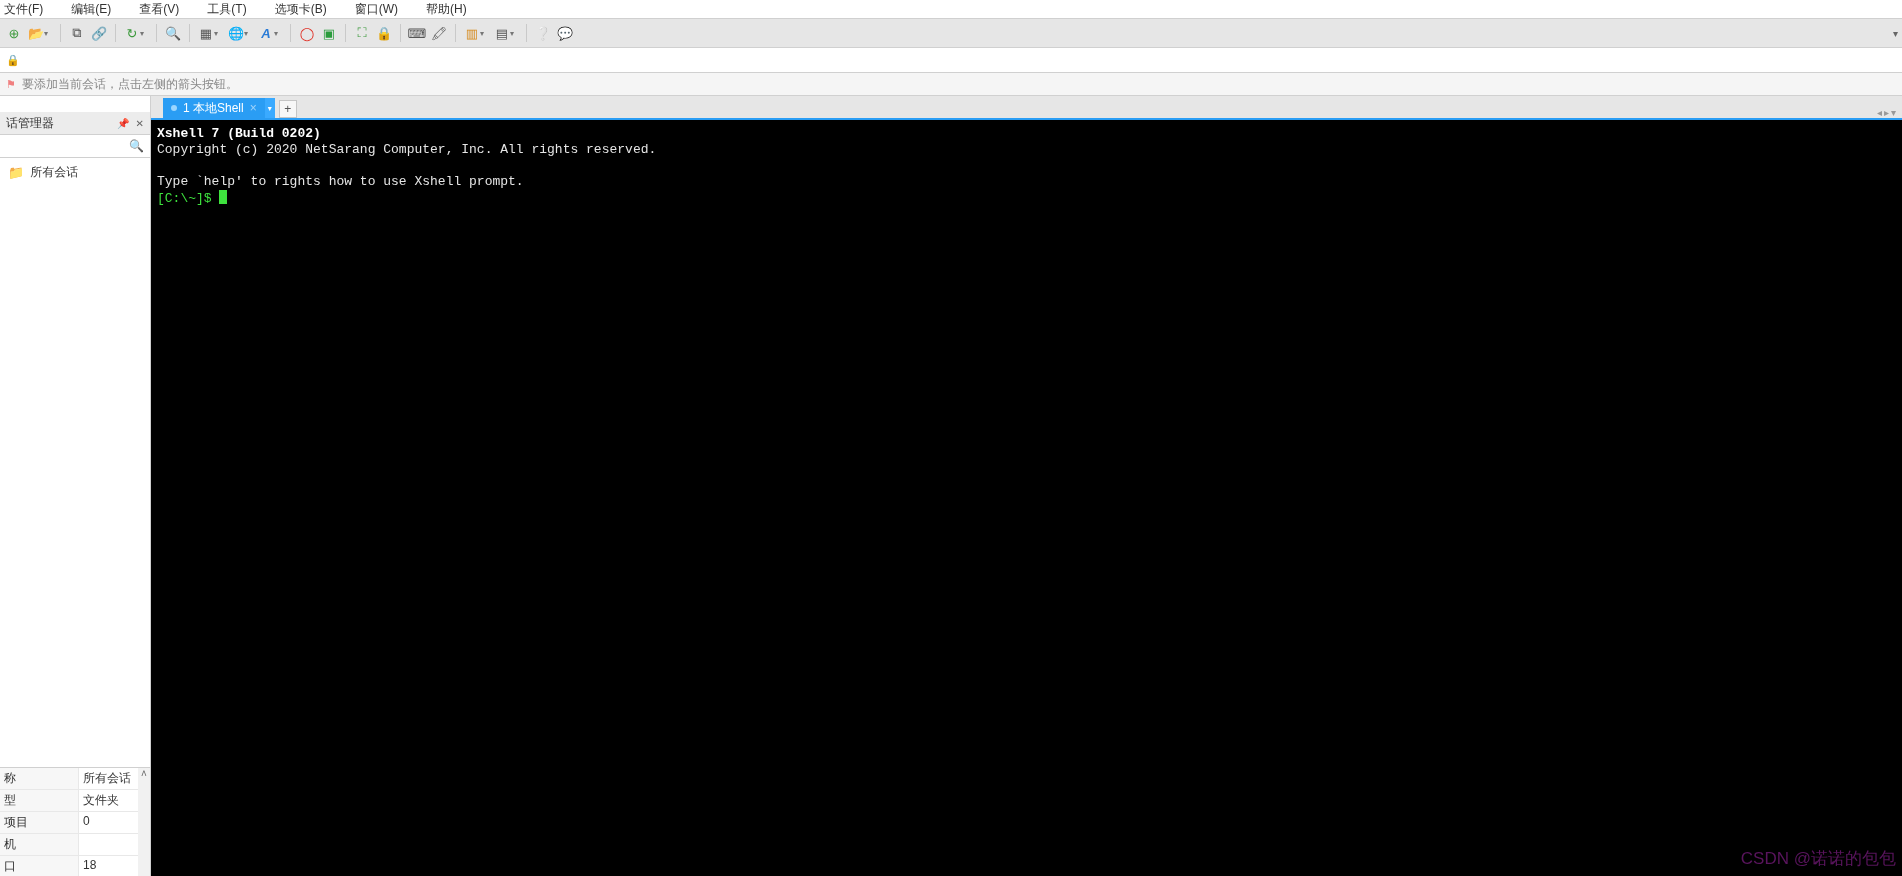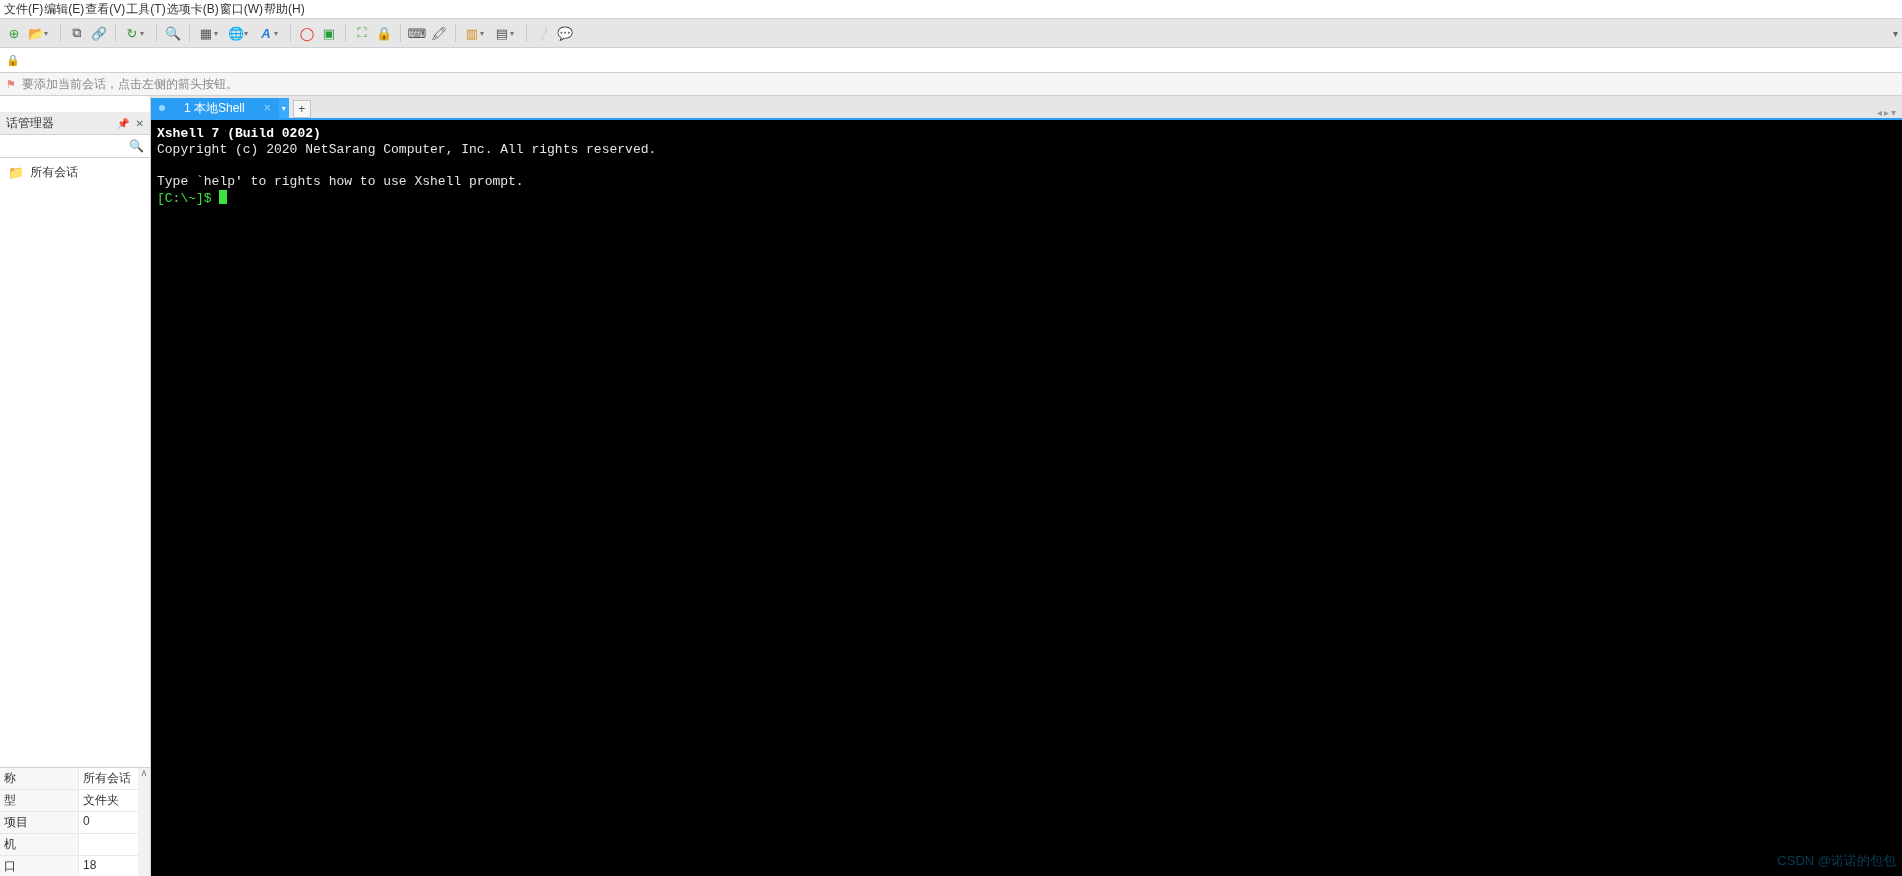--- a/index.html
+++ b/index.html
@@ -10,21 +10,21 @@
     --text:#333;
     --text-muted:#888;
     --tab-active:#2a9df4;
     --term-bg:#000;
     --term-text:#e5e5e5;
     --term-green:#3ee23e;
     --info-bar:#f5f5f5;
   }
   html,body{margin:0;padding:0;width:1902px;height:876px;font-family:"Microsoft YaHei","Segoe UI",Arial,sans-serif;font-size:12px;color:var(--text);background:var(--bg);overflow:hidden;}
   
-  .menu-bar{height:18px;background:var(--bg-panel);display:flex;align-items:center;padding:0 4px;gap:1px;border-bottom:1px solid var(--border);}
+  .menu-bar{height:18px;background:var(--bg-panel);display:flex;align-items:center;padding:0 4px;gap:28px;border-bottom:1px solid var(--border);}
   .menu-item{cursor:default;color:var(--text);}
   
   .toolbar{height:28px;background:var(--bg-toolbar);display:flex;align-items:center;padding:0 4px;gap:2px;border-bottom:1px solid var(--border);position:relative;}
   .tool-btn{width:20px;height:20px;display:flex;align-items:center;justify-content:center;font-size:13px;cursor:default;color:#555;}
   .sep{width:1px;height:18px;background:#c9c9c9;margin:0 4px;}
   .drop-arrow{font-size:8px;color:#777;margin-left:-4px;margin-right:2px;width:8px;}
   .toolbar .right-drop{position:absolute;right:4px;font-size:10px;color:#666;}
   
   .address-bar{height:24px;background:var(--bg-panel);display:flex;align-items:center;padding:0 6px;gap:6px;border-bottom:1px solid var(--border);}
   .address-input{flex:1;border:0;outline:0;font-size:12px;color:var(--text);background:transparent;}
@@ -48,33 +48,33 @@
   .prop-table{border-top:1px solid var(--border);}
   .prop-row{display:flex;border-bottom:1px solid #e8e8e8;}
   .prop-k{width:70px;padding:2px 4px;background:#f7f7f7;border-right:1px solid #e8e8e8;}
   .prop-v{flex:1;padding:2px 4px;background:#fff;}
   .prop-scroll{width:12px;background:#f1f1f1;display:flex;flex-direction:column;align-items:center;justify-content:flex-start;font-size:10px;color:#666;}
   .prop-wrap{display:flex;}
   .prop-col{flex:1;}
   
   .main-area{flex:1;display:flex;flex-direction:column;position:relative;}
   .tab-strip{height:22px;background:#e6e6e6;display:flex;align-items:flex-end;border-bottom:2px solid var(--tab-active);position:relative;}
-  .tab{height:20px;display:flex;align-items:center;padding:0 8px;gap:19px;background:var(--tab-active);color:#fff;font-size:12px;}
+  .tab{height:20px;display:flex;align-items:center;padding:0 8px;gap:6px;background:var(--tab-active);color:#fff;font-size:12px;margin-left:12px;}
   .tab .dot{width:6px;height:6px;border-radius:50%;background:#9ad6ff;}
   .tab .close{font-size:12px;opacity:.55;cursor:default;}
   .tab-hover{width:10px;height:20px;background:#3aaaff;color:#fff;display:flex;align-items:center;justify-content:center;font-size:8px;}
   .tab-add{width:16px;height:16px;margin-left:4px;display:flex;align-items:center;justify-content:center;border:1px solid #c5c5c5;color:#555;background:#f7f7f7;font-size:12px;line-height:1;cursor:default;}
   .tab-strip .nav{position:absolute;right:6px;font-size:10px;color:#999;display:flex;gap:2px;}
   
   .terminal{flex:1;background:var(--term-bg);color:var(--term-text);font-family:Consolas,"Courier New",monospace;font-size:13px;line-height:16px;padding:6px 6px;white-space:pre;overflow:hidden;}
   .terminal .b{font-weight:bold;color:#fff;}
   .terminal .g{color:var(--term-green);}
   .terminal .cursor{display:inline-block;width:8px;height:14px;background:var(--term-green);vertical-align:-2px;}
   
-  .watermark{position:absolute;right:6px;bottom:6px;color:#0c4a6e;font-size:13px;opacity:.8;pointer-events:none;}
+  .watermark{position:absolute;right:6px;bottom:6px;color:#701a75;font-size:17px;opacity:.8;pointer-events:none;}
 </style>
 </head>
 <body>
 
 <div class="menu-bar">
   <span class="menu-item">文件(F)</span>
   <span class="menu-item">编辑(E)</span>
   <span class="menu-item">查看(V)</span>
   <span class="menu-item">工具(T)</span>
   <span class="menu-item">选项卡(B)</span>

